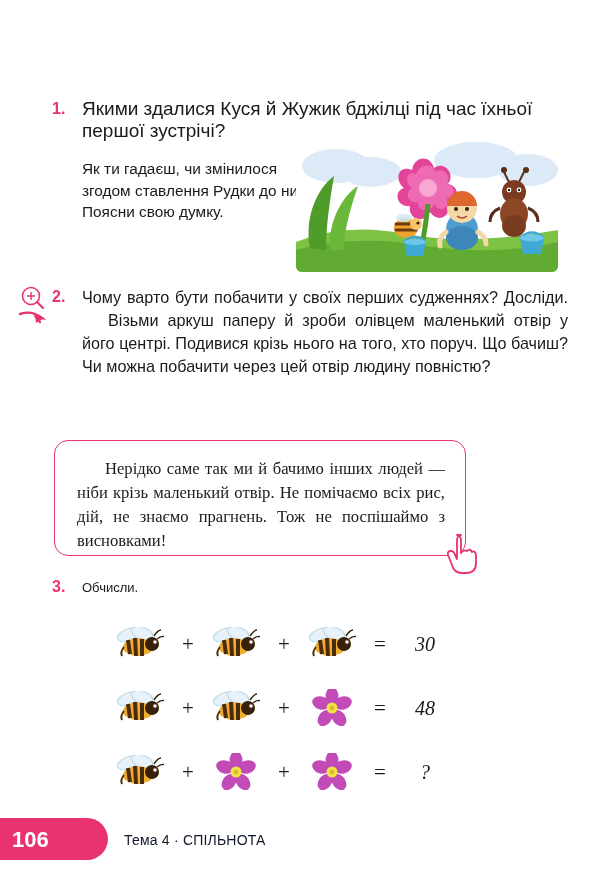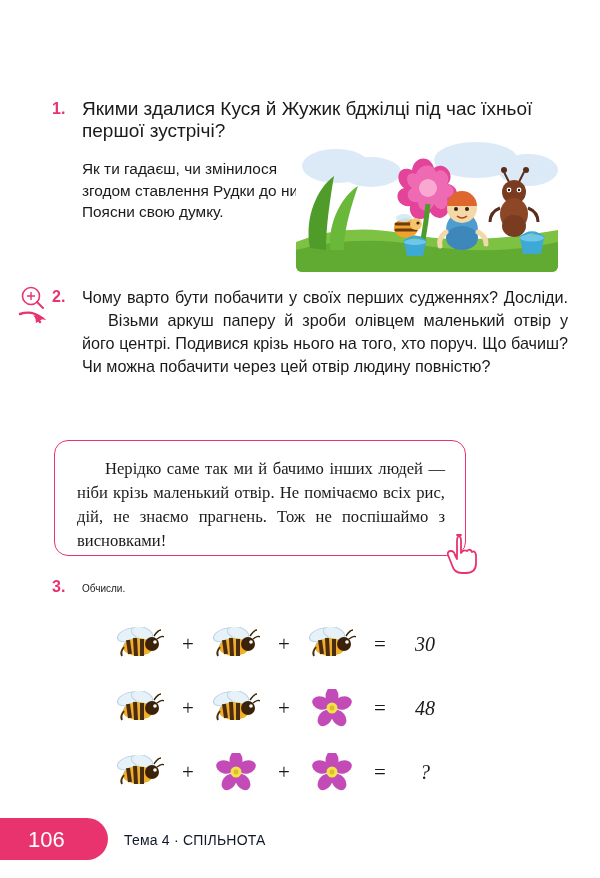--- a/index.html
+++ b/index.html
@@ -137,21 +137,21 @@
   }
 
   
   .q3 {
     position: absolute;
     left: 52px;
     top: 578px;
   }
   .q3-label {
     margin-left: 30px;
-    font-size: 10px;
+    font-size: 13px;
   }
   .q3-num {
     position: absolute;
     left: 0;
     top: 0;
   }
 
   
   .equations {
     position: absolute;
@@ -190,24 +190,24 @@
     left: 0;
     top: 818px;
     width: 108px;
     height: 42px;
     background: #e8336e;
     border-top-right-radius: 21px;
     border-bottom-right-radius: 21px;
   }
   .footer-page {
     position: absolute;
-    left: 28px;
+    left: 12px;
     top: 827px;
     font-size: 22px;
-    font-weight: normal;
+    font-weight: bold;
     color: #ffffff;
   }
   .footer-theme {
     position: absolute;
     left: 124px;
     top: 832px;
     font-size: 14px;
     color: #0f172a;
     letter-spacing: 0.2px;
   }

